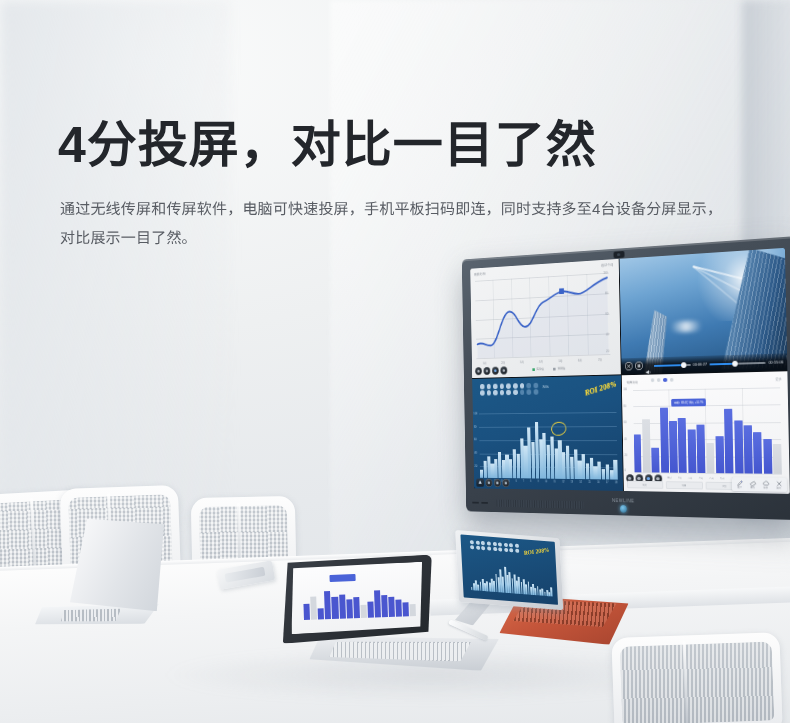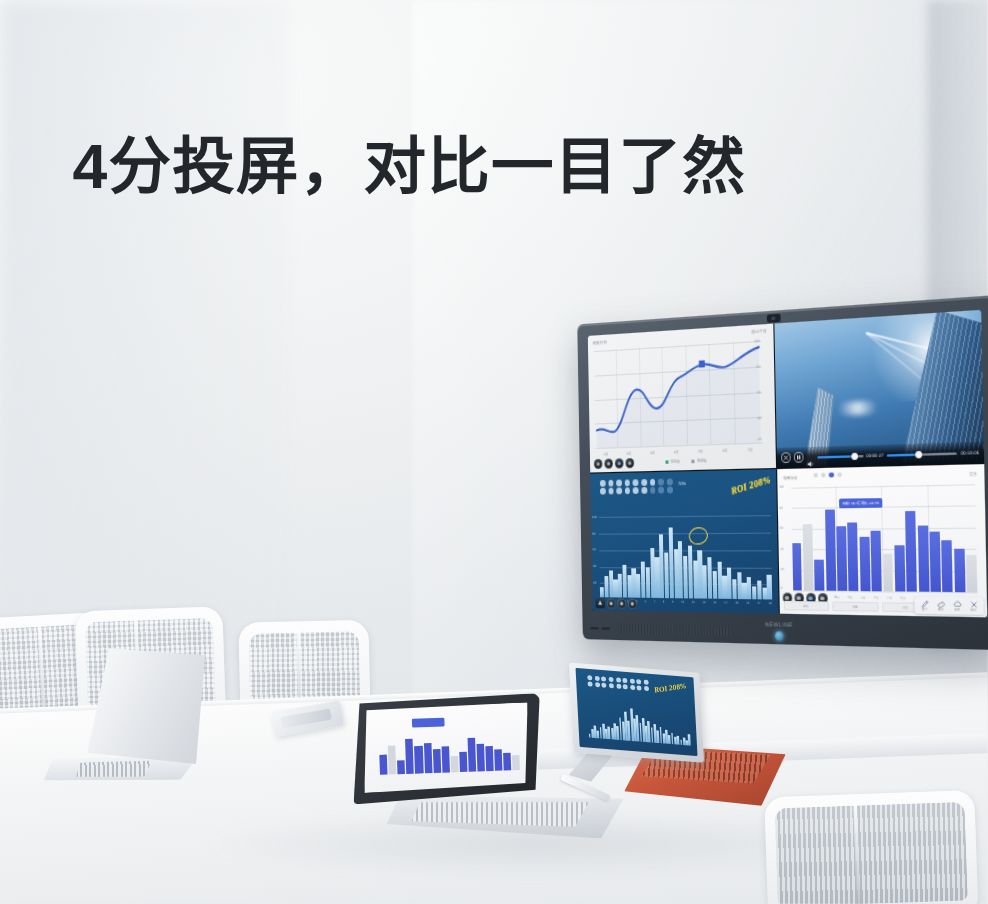--- a/index.html
+++ b/index.html
@@ -324,21 +324,21 @@
   .mini-bars i{flex:1;}
   .mini-tip{position:absolute;left:30%;top:14%;padding:1px 2px;border-radius:1px;background:#4a63d8;}
   .mini-dots{position:absolute;left:10%;top:8%;display:grid;grid-template-columns:repeat(9,1fr);gap:1px;width:52%;}
   .mini-dots i{width:4px;height:4px;border-radius:50%;background:rgba(210,228,243,.9);}
   .mini-roi{position:absolute;right:6%;top:12%;font-size:6px;font-weight:bold;font-style:italic;color:#f2d53c;transform:rotate(-12deg);font-family:"Liberation Serif",serif;}
   .mini-spikes{position:absolute;left:8%;right:5%;bottom:12%;top:40%;display:flex;align-items:flex-end;gap:.5px;}
   .mini-spikes i{flex:1;background:linear-gradient(180deg,#cfe6f5,#7fb6dd);}
 
   
   .headline{
-    position:absolute;left:58px;top:71px;width:640px;
+    position:absolute;left:58px;top:83px;width:640px;
     font-size:50px;line-height:1.12;font-weight:bold;color:#23262b;letter-spacing:1px;
   }
   .subtext{
     position:absolute;left:60px;top:180px;width:676px;
     font-size:15px;line-height:1.92;color:#585c63;letter-spacing:.2px;
   }
 </style>
 </head>
 <body>
 
@@ -790,14 +790,15 @@
             <i style="height: 22%;"></i>
             <i style="height: 14%;"></i>
             <i style="height: 30%;"></i>
           </div>
       </div>
     </div>
     <div class="pen"></div>
   </div>
 
   <h1 class="headline">4分投屏，对比一目了然</h1>
+  <p class="subtext">通过无线传屏和传屏软件，电脑可快速投屏，手机平板扫码即连，同时支持多至4台设备分屏显示，对比展示一目了然。</p>
 
 </div>
 
 </body></html>

